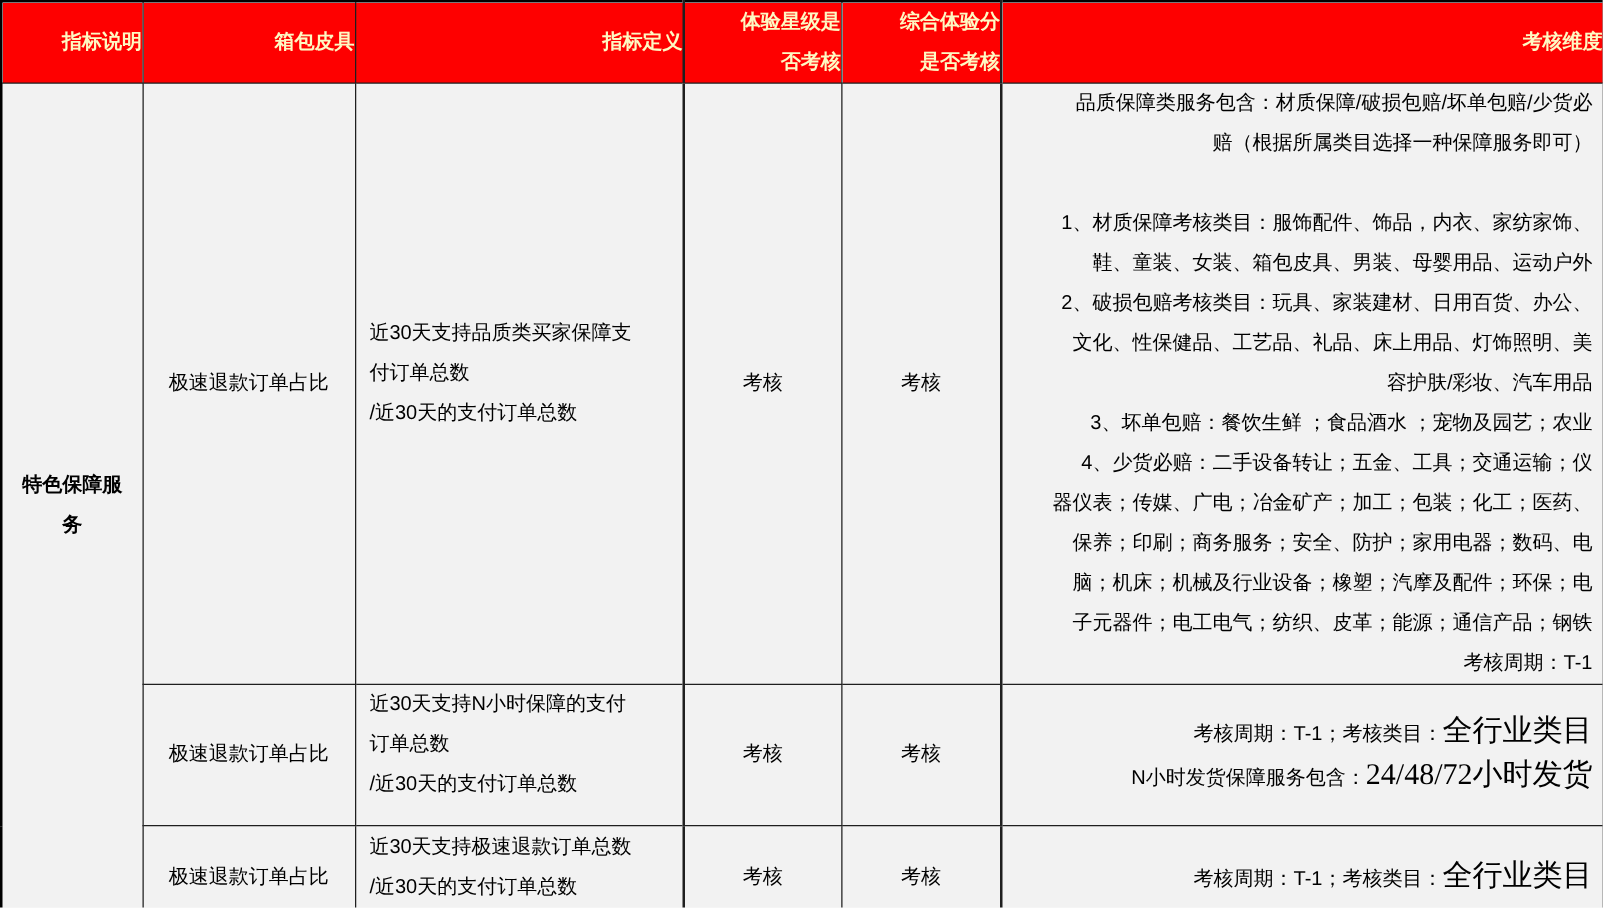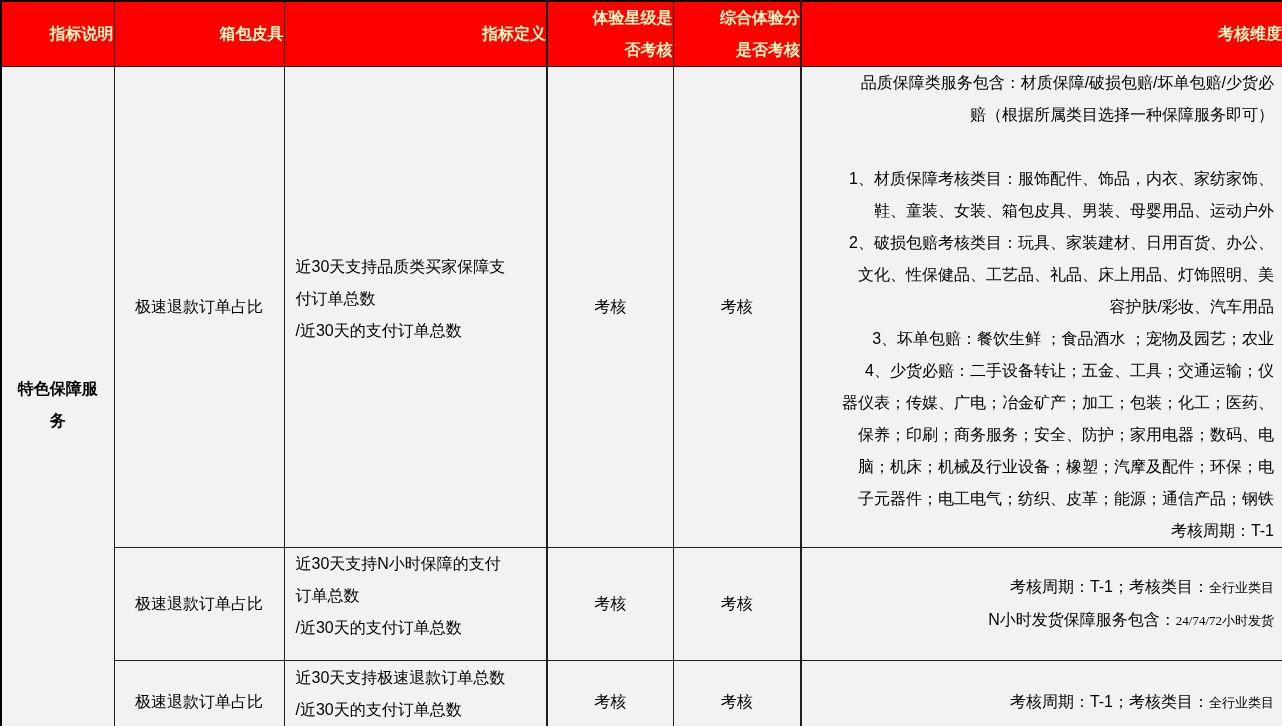--- a/index.html
+++ b/index.html
@@ -45,21 +45,21 @@
     padding: 0 8px 16px 11px;
     white-space: pre-line;
   }
   td.desc {
     text-align: right;
     padding: 0 8px 0 11px;
   }
   td.pre { white-space: pre-line; }
   .bl2 { border-left-width: 2px !important; }
   .big {
-    font-size: 13px;
+    font-size: 24px;
     font-family: "Liberation Serif", serif;
     line-height: 32px;
   }
 </style>
 </head>
 <body>
 
 <table class="assess">
   <colgroup>
     <col style="width:113px">
@@ -107,21 +107,21 @@
 子元器件；电工电气；纺织、皮革；能源；通信产品；钢铁
 考核周期：T-1</td>
     </tr>
     <tr style="height:105px">
       <td class="center">极速退款订单占比</td>
       <td class="def">近30天支持N小时保障的支付
 订单总数
 /近30天的支付订单总数</td>
       <td class="center bl2">考核</td>
       <td class="center">考核</td>
-      <td class="desc bl2"><span>考核周期：T-1；考核类目：</span><span class="big">全行业类目</span><br><span>N小时发货保障服务包含：</span><span class="big">24/74/72小时发货</span></td>
+      <td class="desc bl2"><span>考核周期：T-1；考核类目：</span><span class="big">全行业类目</span><br><span>N小时发货保障服务包含：</span><span class="big">24/48/72小时发货</span></td>
     </tr>
     <tr style="height:84px">
       <td class="center">极速退款订单占比</td>
       <td class="def">近30天支持极速退款订单总数
 /近30天的支付订单总数</td>
       <td class="center bl2">考核</td>
       <td class="center">考核</td>
       <td class="desc bl2"><span>考核周期：T-1；考核类目：</span><span class="big">全行业类目</span></td>
     </tr>
   </tbody>

